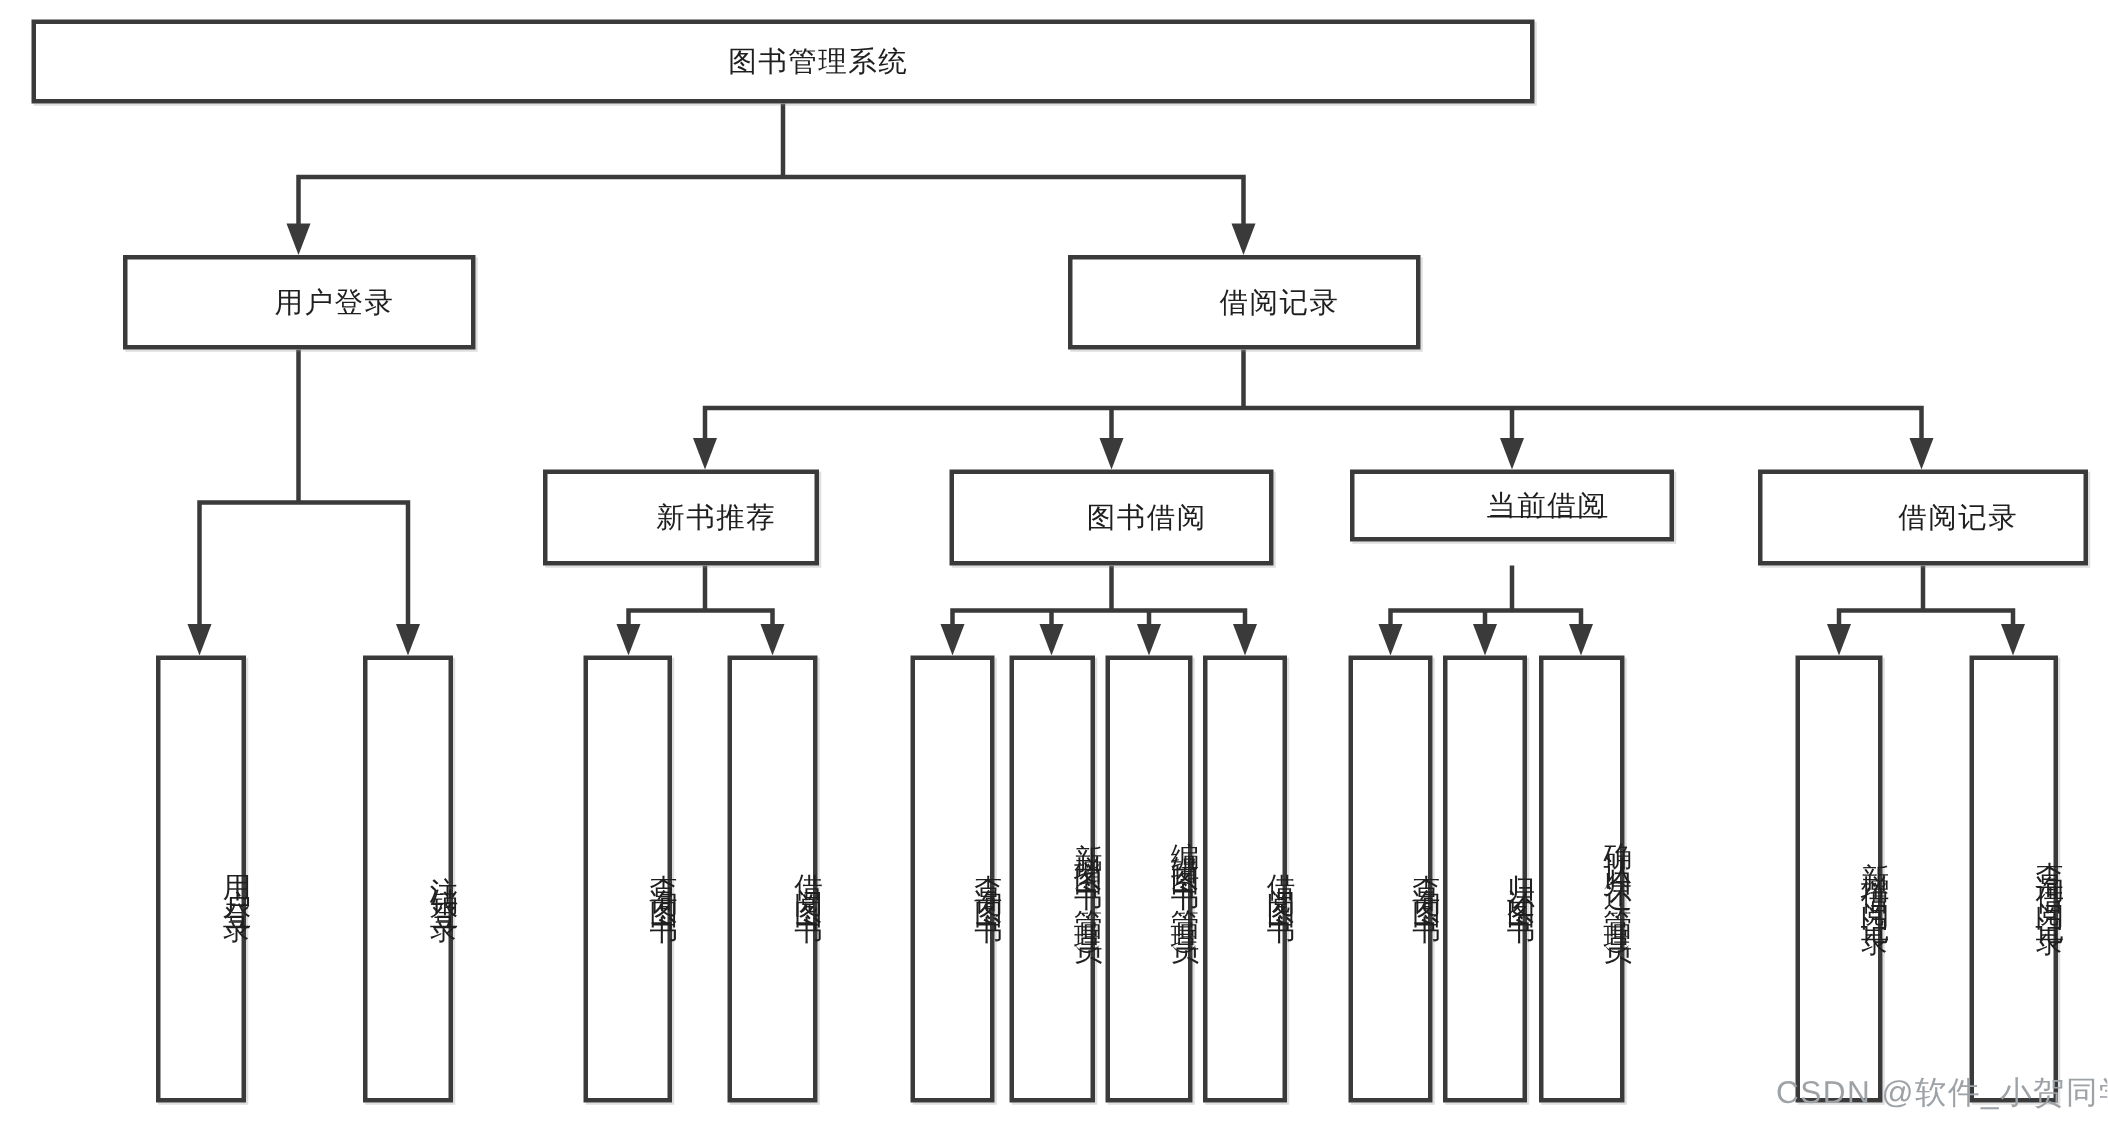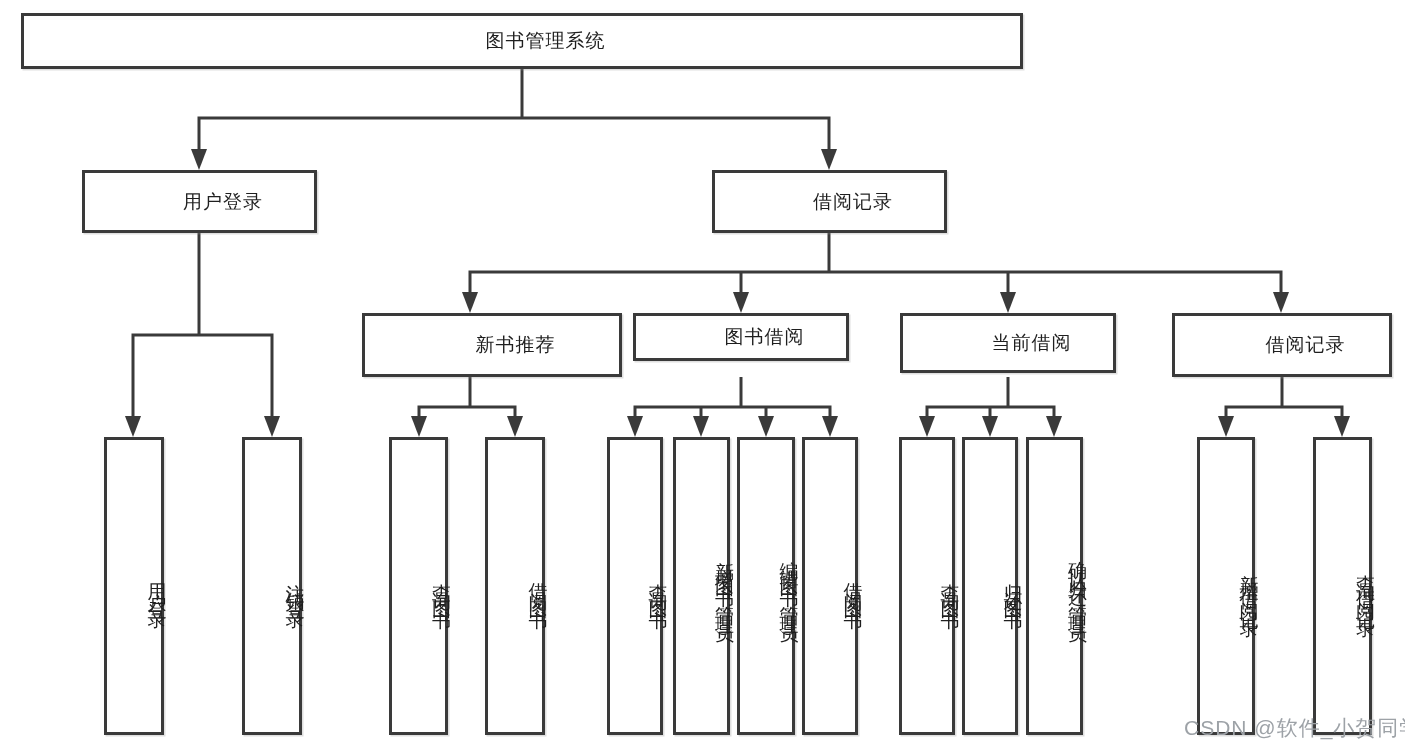--- a/index.html
+++ b/index.html
@@ -103,27 +103,27 @@
     <span>图书管理系统</span>
   </div>
 
   <div class="box" style="left:82px;top:170px;width:235px;height:63px;">
     <span>用户登录</span>
   </div>
   <div class="box" style="left:712px;top:170px;width:235px;height:63px;">
     <span>借阅记录</span>
   </div>
 
-  <div class="box" style="left:362px;top:313px;width:260px;height:64px;">
+  <div class="box" style="left:362px;top:313px;width:184px;height:64px;">
     <span>新书推荐</span>
   </div>
-  <div class="box" style="left:633px;top:313px;width:216px;height:48px;">
+  <div class="box" style="left:633px;top:313px;width:216px;height:64px;">
     <span>图书借阅</span>
   </div>
-  <div class="box" style="left:900px;top:313px;width:216px;height:60px;">
+  <div class="box" style="left:900px;top:313px;width:216px;height:48px;text-decoration:underline;">
     <span>当前借阅</span>
   </div>
   <div class="box" style="left:1172px;top:313px;width:220px;height:64px;text-align:center;">
     <span>借阅记录</span>
   </div>
 
   <div class="box vbox" style="left:104px;top:437px;width:60px;height:298px;">
     <span>用户登录</span>
   </div>
   <div class="box vbox" style="left:242px;top:437px;width:60px;height:298px;">

